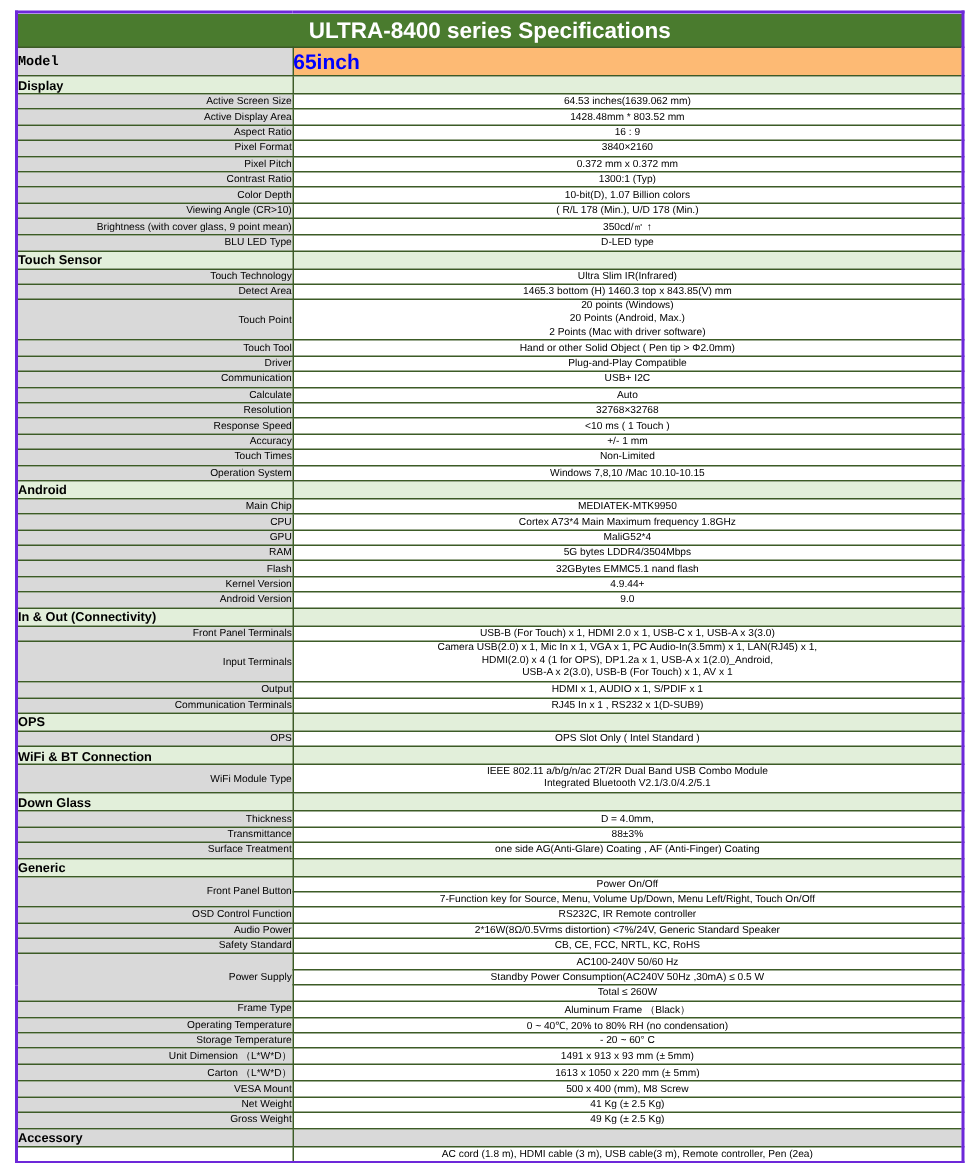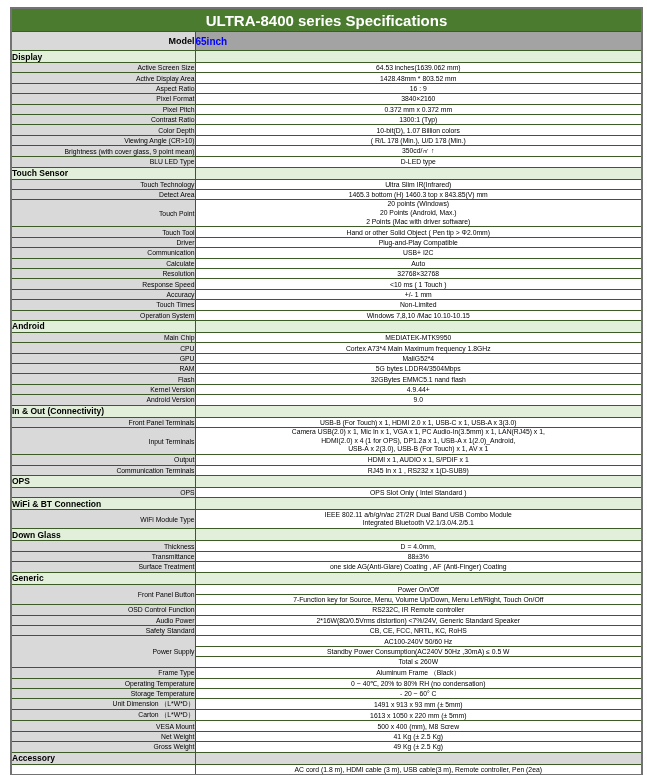--- a/index.html
+++ b/index.html
@@ -1,23 +1,23 @@
 <!DOCTYPE html>
 <html style="--header-bg: #4a7b2e; --section-bg: #e2efda; --label-bg: #d9d9d9; --accent: #0000ff;"><head>
 <meta charset="utf-8">
 <style>
   html,body{margin:0;padding:0;background:#ffffff;font-family:"Liberation Sans",sans-serif;}
-  #sheet{width:631px;margin:7px 6px 0 10px;border:2px solid #737373;border-collapse:collapse;table-layout:fixed;}
+  #sheet{width:631px;margin:7px 6px 0 10px;border:2px solid #6d28d9;border-collapse:collapse;table-layout:fixed;}
   #sheet td{border:1px solid #3c5b26;overflow:hidden;white-space:nowrap;vertical-align:middle;padding:0;}
   col.c-label{width:184px;}
   col.c-value{width:447px;}
   tr.title-row td{height:22px;background:var(--header-bg);color:#fff;font-size:15px;font-weight:bold;text-align:center;border:1px solid #000;}
   tr.model-row td{height:18px;}
-  td.model-label{background:var(--label-bg);font-size:9px;font-weight:bold;text-align:right;padding-right:4px;}
-  td.model-value{background:#a3a3a3;vertical-align:top;font-size:10px;font-weight:bold;color:var(--accent);padding-left:2px;padding-top:1px;text-align:left;}
+  td.model-label{background:var(--label-bg);font-size:9px;font-weight:bold;text-align:left;padding-right:4px;font-family:Liberation Mono, monospace;}
+  td.model-value{background:#fdba74;vertical-align:top;font-size:14px;font-weight:bold;color:var(--accent);padding-left:2px;padding-top:1px;text-align:left;}
   tr.section td{height:11px;background:var(--section-bg);}
   tr.section.gray td{background:var(--label-bg);}
   tr.section td.sec-name{font-size:8.5px;font-weight:bold;text-align:left;padding-left:2px;color:#000;}
   tr.single td{height:9.4px;}
   tr.triple td{height:26px;}
   tr.double td{height:18px;}
   td.lbl{background:var(--label-bg);font-size:6.8px;text-align:right;padding-right:3px;color:#000;}
   td.lbl.white{background:#fff;}
   td.val{background:#fff;font-size:6.8px;text-align:center;color:#000;}
   td.val .line{line-height:8.7px;font-size:6.8px;text-align:center;}

